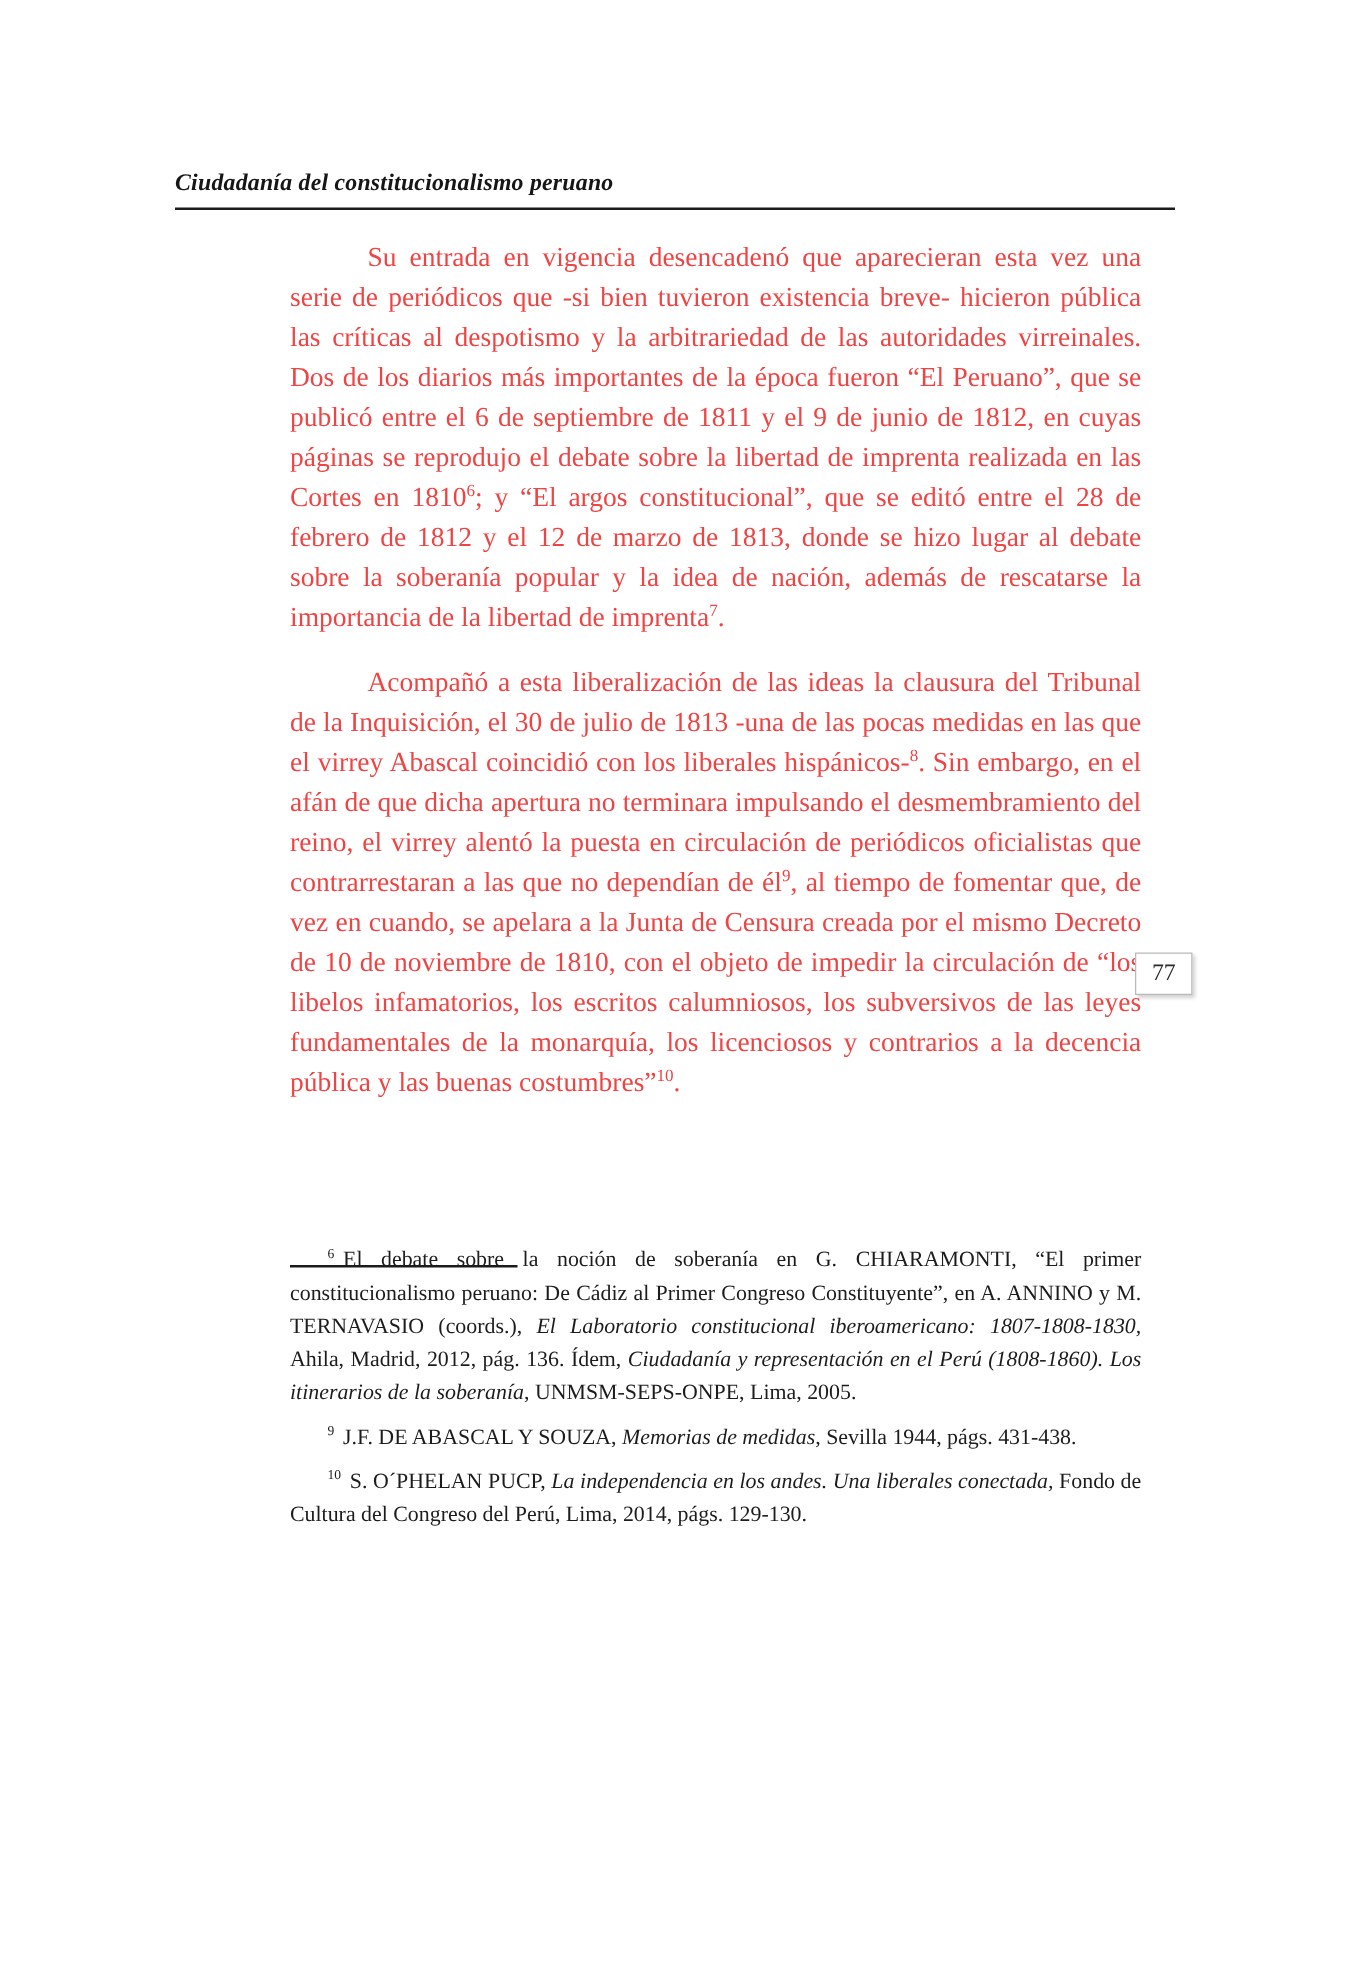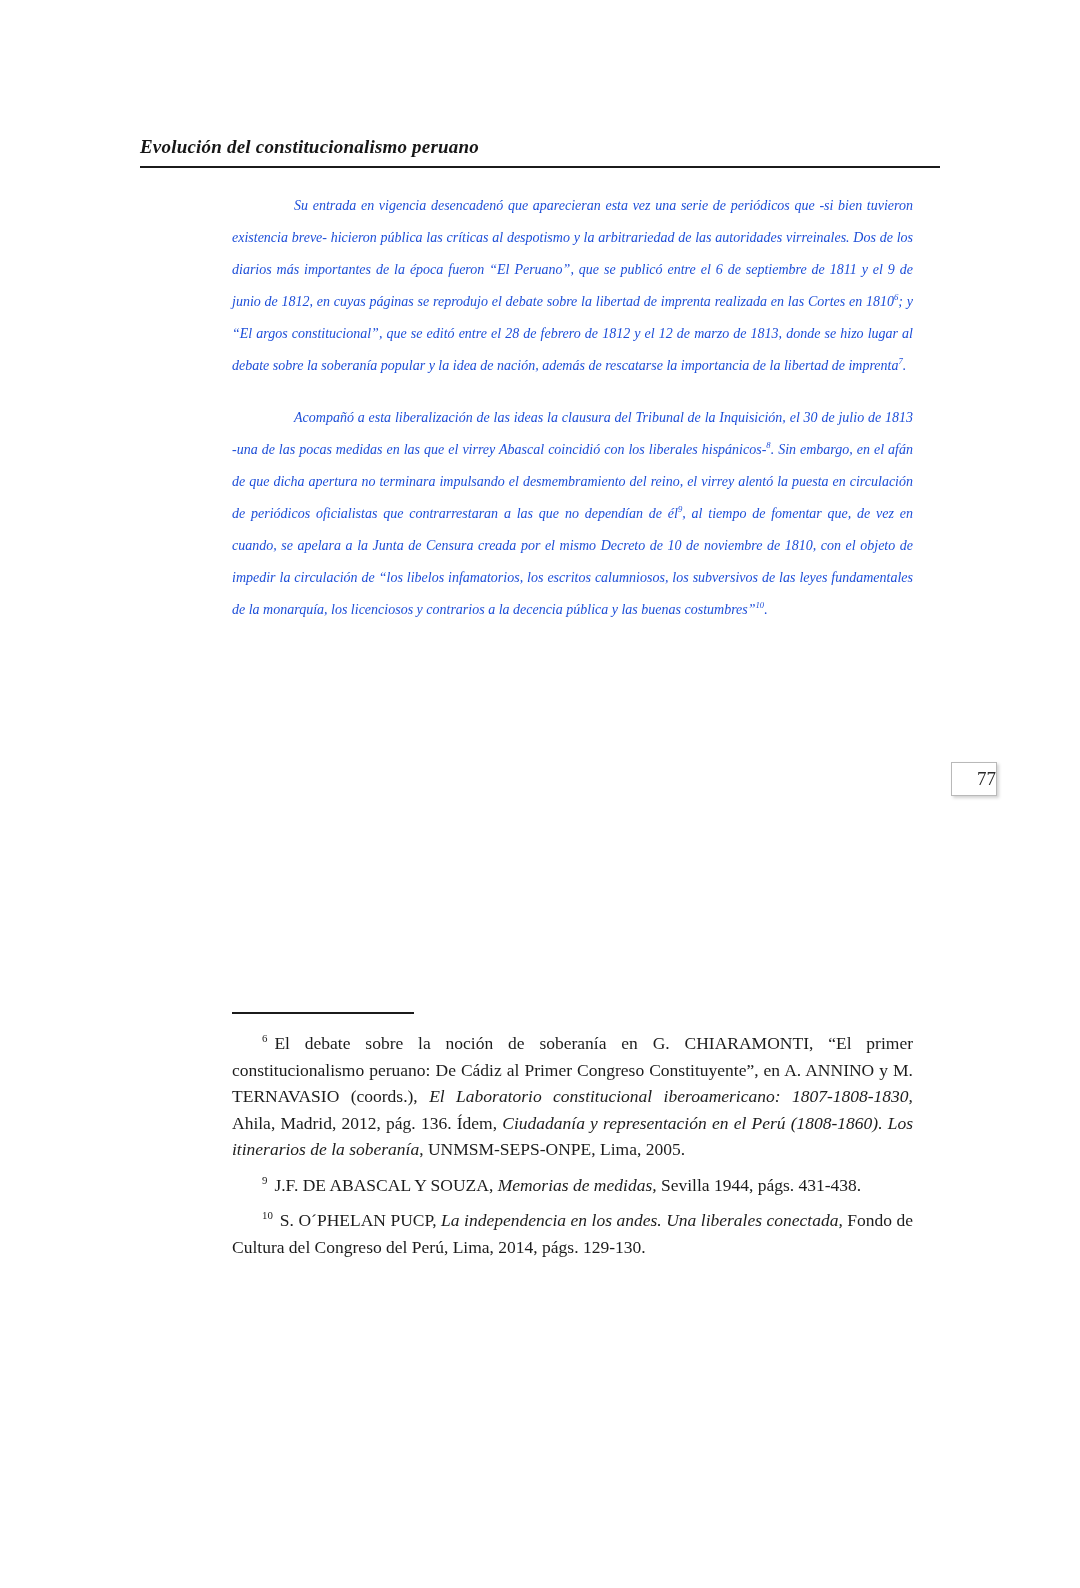--- a/index.html
+++ b/index.html
@@ -33,66 +33,65 @@
     width: 800px;
     height: 2px;
     background: #1b1b1b;
   }
 
   .body-text {
     position: absolute;
     left: 232px;
     top: 190px;
     width: 681px;
-    font-size: 14px;
+    font-size: 22px;
     line-height: 32px;
     text-align: justify;
-    color: #1d4ed8;
-    font-style: italic;
+    color: #ef4444;
   }
 
   .body-paragraph {
     margin: 0 0 20px 0;
     text-indent: 62px;
   }
 
   sup {
     font-size: 0.62em;
     line-height: 0;
   }
 
   .page-number-box {
     position: absolute;
-    left: 951px;
+    left: 908px;
     top: 762px;
     width: 46px;
     height: 34px;
     background: #ffffff;
     border: 1px solid #b9b9b9;
     box-shadow: 2px 2px 3px rgba(0,0,0,0.18);
     display: flex;
     align-items: center;
-    justify-content: flex-end;
+    justify-content: center;
     font-size: 19px;
     color: #2a2a2a;
   }
 
   .footnote-rule {
     position: absolute;
     left: 232px;
     top: 1012px;
     width: 182px;
     height: 2px;
     background: #1b1b1b;
   }
 
   .footnotes {
     position: absolute;
     left: 232px;
-    top: 1030px;
+    top: 994px;
     width: 681px;
     font-size: 17.5px;
     line-height: 26.5px;
     text-align: justify;
     color: #1c1c1c;
   }
 
   .footnote {
     margin: 0 0 9px 0;
     text-indent: 30px;
@@ -100,21 +99,21 @@
 
   .fn-num {
     margin-right: 7px;
   }
 </style>
 </head>
 <body>
 
 <div class="page">
 
-  <div class="running-header">Evolución del constitucionalismo peruano</div>
+  <div class="running-header">Ciudadanía del constitucionalismo peruano</div>
 
   <div class="header-rule"></div>
 
   <main class="body-text" id="body-text">
       <p class="body-paragraph"><span>Su entrada en vigencia desencadenó que aparecieran esta vez una serie de periódicos que -si bien tuvieron existencia breve- hicieron pública las críticas al despotismo y la arbitrariedad de las autoridades virreinales. Dos de los diarios más importantes de la época fueron “El Peruano”, que se publicó entre el 6 de septiembre de 1811 y el 9 de junio de 1812, en cuyas páginas se reprodujo el debate sobre la libertad de imprenta realizada en las Cortes en 1810</span><sup>6</sup><span>; y “El argos constitucional”, que se editó entre el 28 de febrero de 1812 y el 12 de marzo de 1813, donde se hizo lugar al debate sobre la soberanía popular y la idea de nación, además de rescatarse la importancia de la libertad de imprenta</span><sup>7</sup><span>.</span></p>
       <p class="body-paragraph"><span>Acompañó a esta liberalización de las ideas la clausura del Tribunal de la Inquisición, el 30 de julio de 1813 -una de las pocas medidas en las que el virrey Abascal coincidió con los liberales hispánicos-</span><sup>8</sup><span>. Sin embargo, en el afán de que dicha apertura no terminara impulsando el desmembramiento del reino, el virrey alentó la puesta en circulación de periódicos oficialistas que contrarrestaran a las que no dependían de él</span><sup>9</sup><span>, al tiempo de fomentar que, de vez en cuando, se apelara a la Junta de Censura creada por el mismo Decreto de 10 de noviembre de 1810, con el objeto de impedir la circulación de “los libelos infamatorios, los escritos calumniosos, los subversivos de las leyes fundamentales de la monarquía, los licenciosos y contrarios a la decencia pública y las buenas costumbres”</span><sup>10</sup><span>.</span></p>
     </main>
 
   <div class="page-number-box">
     <span>77</span>

